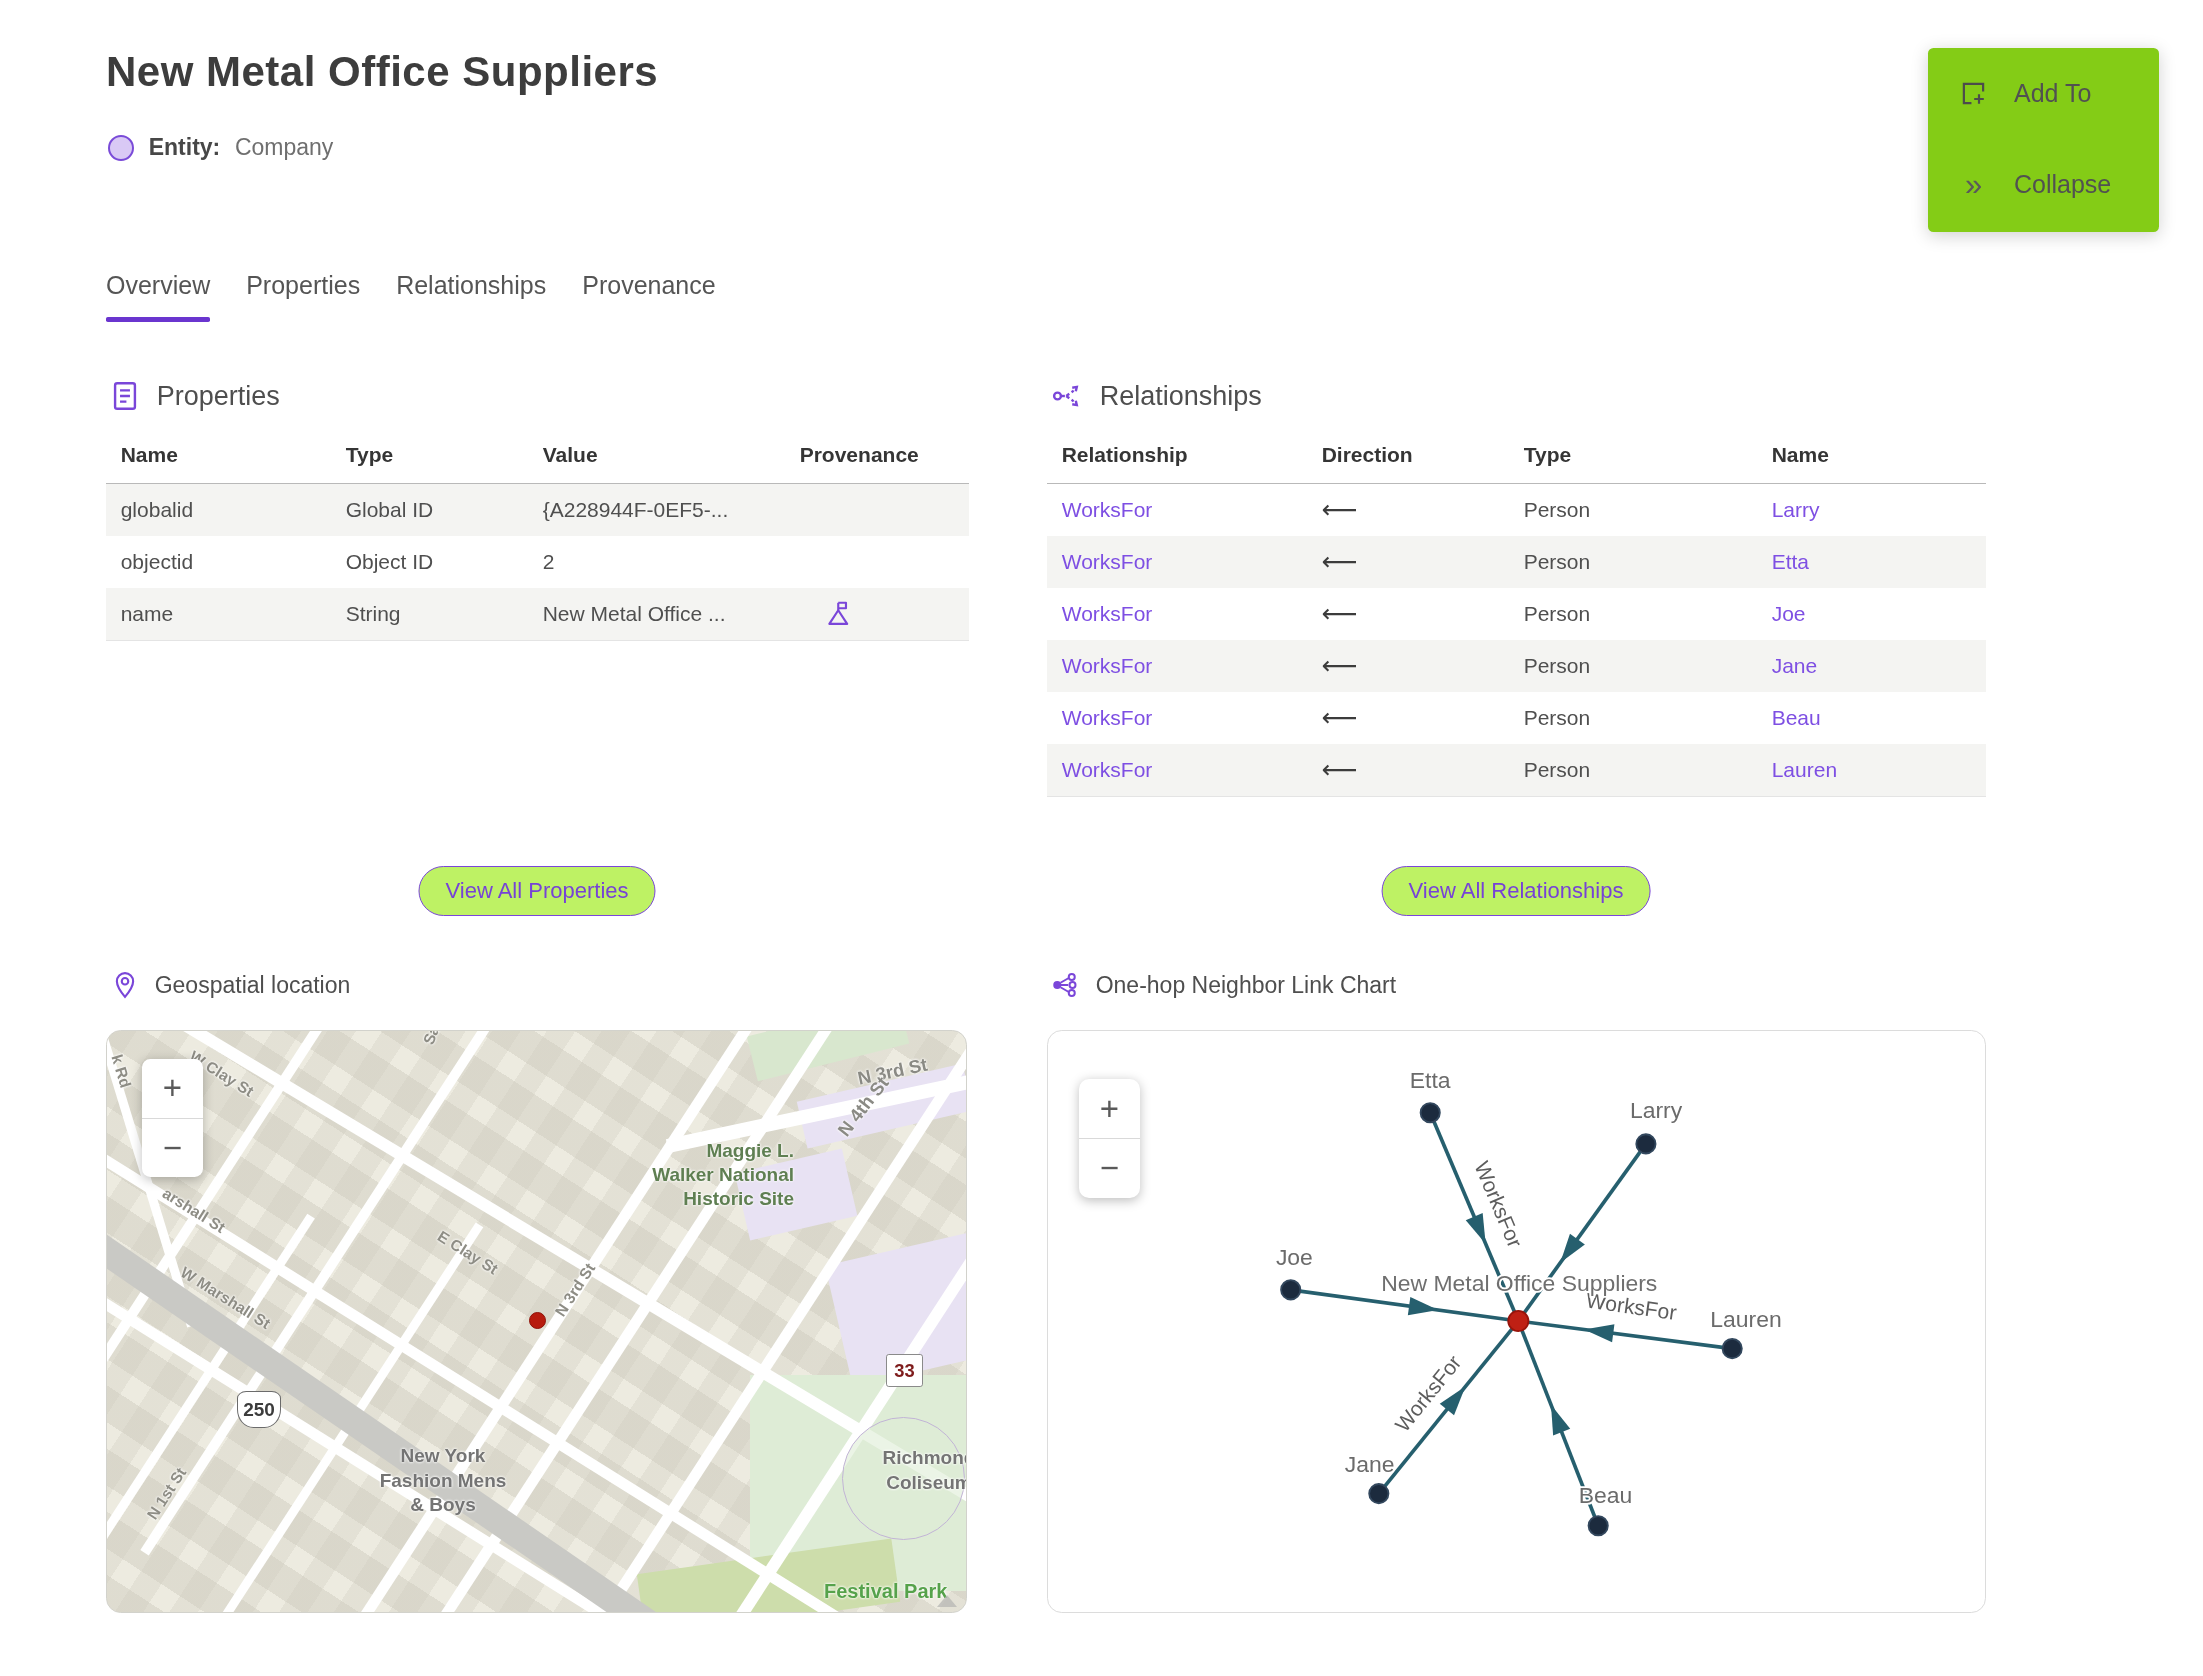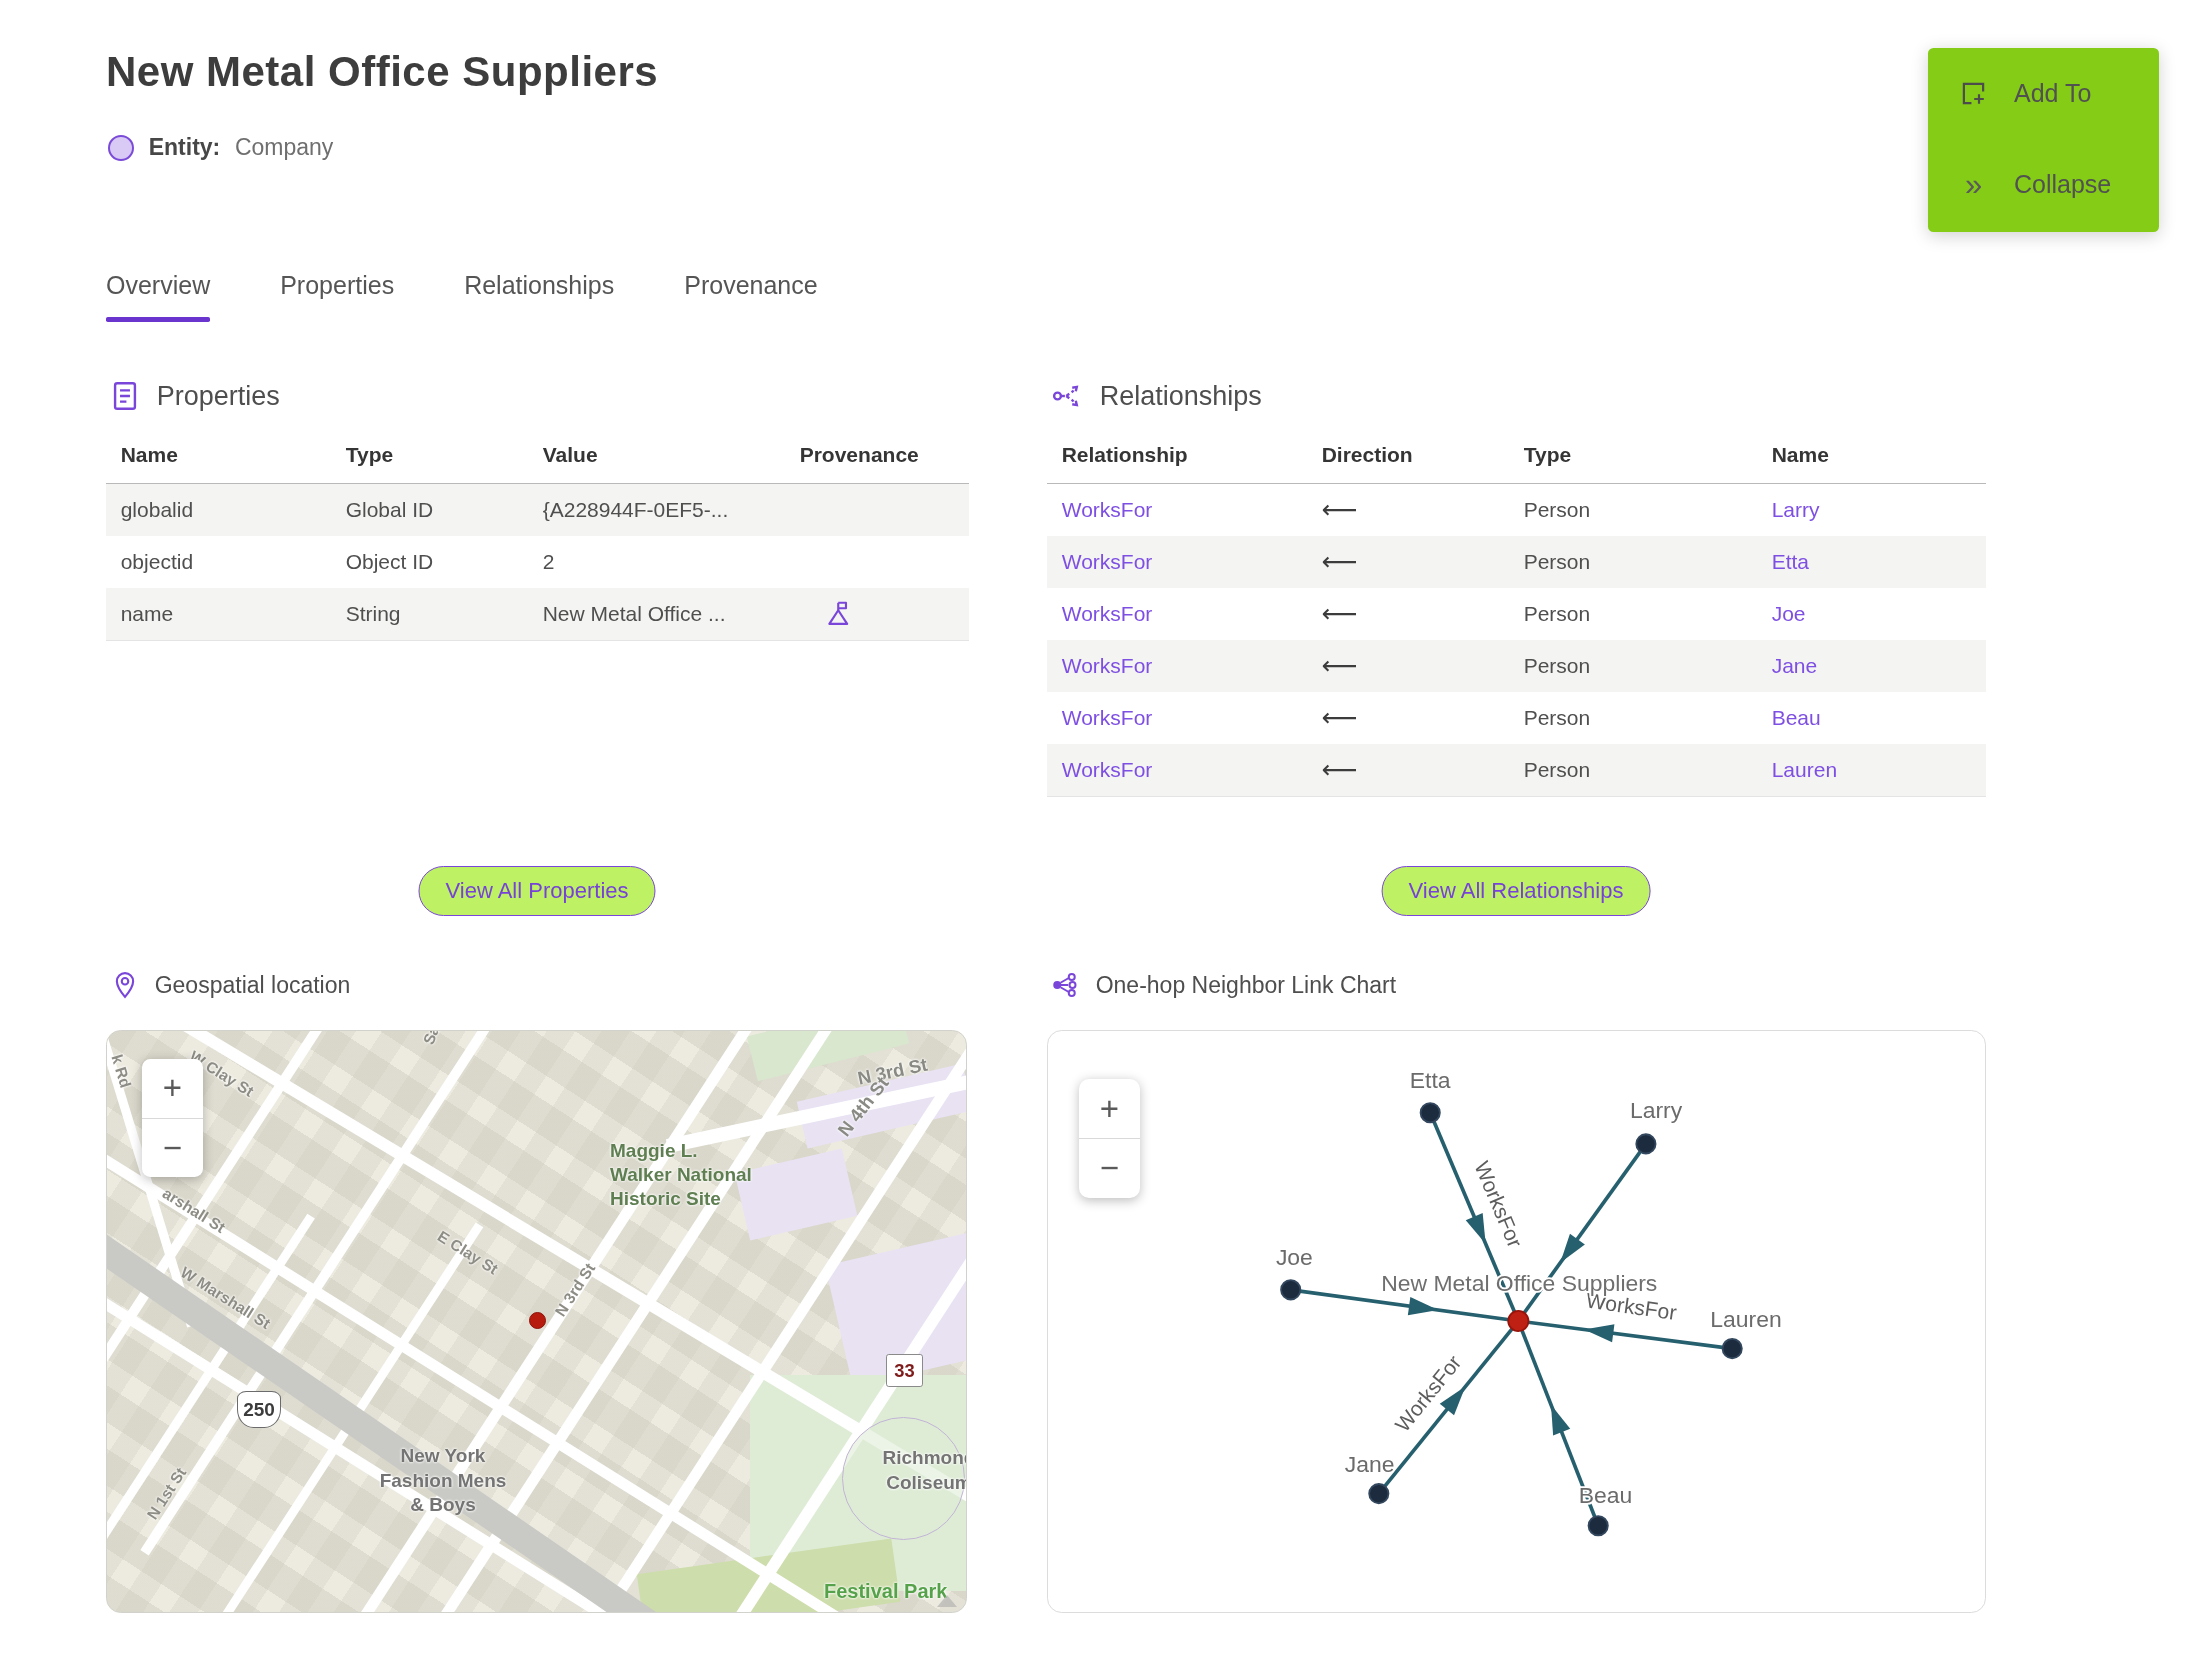--- a/index.html
+++ b/index.html
@@ -15,21 +15,21 @@
 
   
   .actions-card{position:absolute;left:1928px;top:48px;width:231px;height:184px;background:#84cc16;
     border-radius:5.5px;box-shadow:0 3.7px 16.5px rgba(0,0,0,.18);}
   .action{position:absolute;left:29px;display:flex;align-items:center;gap:24px;font-size:25px;color:#515151;cursor:pointer;}
   .action svg{display:block;}
   .action .chev{font-size:31px;color:#5a5a5a;line-height:1;width:33px;text-align:center;}
   .action.a1{top:29px;} .action.a2{top:121px;}
 
   
-  .tabs{position:absolute;left:106px;top:271px;display:flex;gap:70px;font-size:25px;color:#555;}
+  .tabs{position:absolute;left:106px;top:271px;display:flex;gap:36px;font-size:25px;color:#555;}
   .tab{padding-bottom:22px;position:relative;cursor:pointer;}
   .tab.active:after{content:"";position:absolute;left:0;right:0;bottom:0;height:4.6px;border-radius:1.8px;background:#6a35cf;}
 
   
   .sec-head{position:absolute;display:flex;align-items:center;gap:14.7px;font-size:27px;color:#4e4e4e;}
   .sec-head svg{display:block;}
   .sub-head{position:absolute;display:flex;align-items:center;gap:14.7px;font-size:23px;color:#4e4e4e;}
 
   
   .tbl{position:absolute;font-size:21px;}
@@ -55,21 +55,21 @@
 
   .map-blocks{position:absolute;inset:0;
     background:
       repeating-linear-gradient(33deg, rgba(205,202,189,.45) 0 31px, rgba(205,202,189,0) 31px 53px),
       repeating-linear-gradient(-57deg, rgba(205,202,189,.30) 0 24px, rgba(205,202,189,0) 24px 46px);}
   .road{position:absolute;background:#fff;transform-origin:center;}
   .area{position:absolute;}
   .map-lbl{position:absolute;white-space:nowrap;color:#8e8d85;font-size:15.6px;font-weight:600;
     text-shadow:0 0 2.8px #fff,0 0 2.8px #fff;transform-origin:0 50%;}
   .map-lbl.street-lg{font-size:18.4px;color:#8a8a84;}
-  .map-lbl.poi-green{color:#5f7f52;font-size:19px;font-weight:700;text-align:left;line-height:1.25;white-space:normal;width:184px;}
+  .map-lbl.poi-green{color:#5f7f52;font-size:19px;font-weight:700;text-align:right;line-height:1.25;white-space:normal;width:184px;}
   .map-lbl.poi-gray{color:#747474;font-size:19px;font-weight:700;text-align:center;line-height:1.3;white-space:normal;width:184px;}
   .map-lbl.park-green{color:#56a24b;font-size:20px;font-weight:700;}
   .coliseum-circle{position:absolute;border:1.8px solid #c2b4d6;border-radius:50%;background:rgba(222,236,214,.6);}
   .shield{position:absolute;width:42px;height:35px;background:#fff;border:1.8px solid #6b6b6b;
     border-radius:9.2px 9.2px 16.5px 16.5px / 7.3px 7.3px 18.4px 18.4px;display:flex;align-items:center;justify-content:center;
     font-size:19px;font-weight:700;color:#3c3c3c;}
   .sq-badge{position:absolute;width:35px;height:31px;background:#fff;border:1.8px solid #8a8a8a;border-radius:2.8px;
     display:flex;align-items:center;justify-content:center;font-size:18.4px;font-weight:700;color:#7f1d1d;}
   .map-marker{position:absolute;width:17.4px;height:17.4px;border-radius:50%;background:#b71b0e;border:1.8px solid #8e1209;box-sizing:border-box;}
   .corner-chev{position:absolute;right:9.2px;bottom:5.5px;width:0;height:0;

